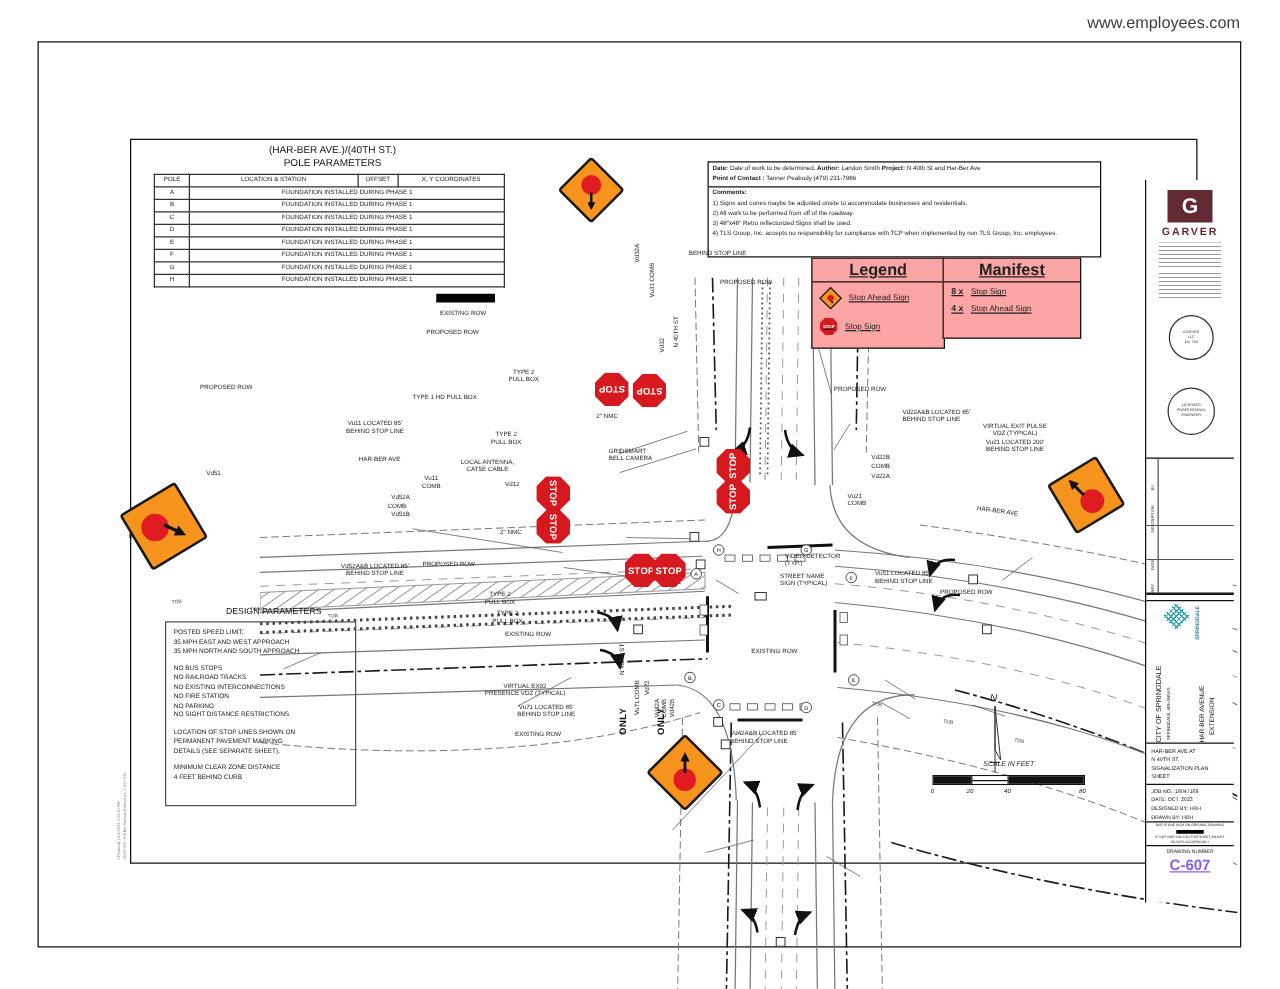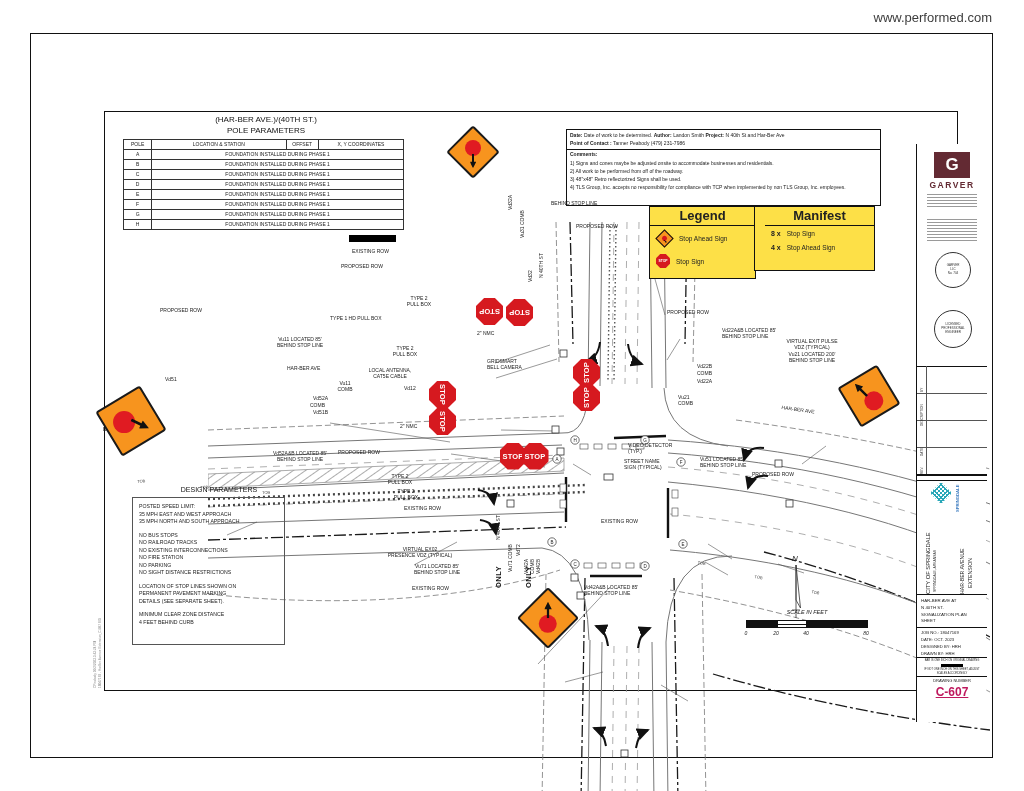--- a/index.html
+++ b/index.html
@@ -18,21 +18,21 @@
   
   #info-box{position:absolute;left:565px;top:128px;width:313px;height:75px;border:1px solid #111;display:flex;background:#fff;}
   #tls-cell{width:44px;border-right:1px solid #111;display:flex;align-items:center;justify-content:center;}
   #tls-circle{width:34px;height:34px;border:2.5px solid #111;border-radius:50%;display:flex;align-items:center;justify-content:center;font-weight:bold;font-style:italic;font-size:13px;letter-spacing:-0.5px;color:#111;}
   #info-right{flex:1;font-size:5px;line-height:1.5;}
   #info-top{border-bottom:1px solid #111;padding:2px 3px;}
   #info-comments{padding:1px 3px;}
   .ib-b{font-weight:bold;}
   .comment-line{line-height:1.6;}
   
-  .lm-box{position:absolute;border:1px solid #111;background:#fde047;}
+  .lm-box{position:absolute;border:1px solid #111;background:#fca5a5;text-decoration:underline;}
   #legend-box{left:648px;top:205px;width:105px;height:71px;}
   #manifest-box{left:753px;top:205px;width:109px;height:63px;}
   .lm-head{font-size:13px;font-weight:bold;text-align:center;border-bottom:1px solid #111;padding:1px 0 2px;}
   .lm-row{display:flex;align-items:center;gap:6px;padding:4px 6px 3px;font-size:6.5px;}
   .lm-qty{font-weight:bold;font-size:7px;}
   .mini-stop{width:14px;height:14px;background:#d6191f;clip-path:polygon(30% 0,70% 0,100% 30%,100% 70%,70% 100%,30% 100%,0 70%,0 30%);color:#fff;font-size:3.4px;font-weight:bold;display:flex;align-items:center;justify-content:center;flex:0 0 auto;}
   .mini-ahead{width:11px;height:11px;background:#f7941e;border:1px solid #111;transform:rotate(45deg);position:relative;flex:0 0 auto;margin:2px;}
   .mini-ahead .dot{position:absolute;left:50%;top:50%;width:5px;height:5px;background:#d6191f;border-radius:50%;transform:translate(-62%,-62%);}
   .mini-ahead .arr{position:absolute;left:55%;top:52%;width:4px;height:2.4px;background:#111;clip-path:polygon(0 35%,55% 35%,55% 0,100% 50%,55% 100%,55% 65%,0 65%);}
   
@@ -78,28 +78,28 @@
   .vtext{position:absolute;transform:rotate(-90deg);transform-origin:0 0;white-space:nowrap;color:#222;}
   #city1{left:8px;top:450px;font-size:5.8px;}
   #city2{left:16px;top:448px;font-size:3.4px;}
   #proj1{left:42px;top:450px;font-size:5.2px;}
   #proj2{left:50px;top:444px;font-size:5.2px;}
   #sheet-title{position:absolute;left:4px;top:454px;width:64px;font-size:4.4px;line-height:1.55;color:#222;}
   #job-info{position:absolute;left:4px;top:486px;width:64px;font-size:4.2px;line-height:1.65;color:#222;}
   #bar-note{position:absolute;left:2px;top:515px;width:66px;text-align:center;font-size:2.7px;line-height:1.4;color:#222;}
   #bar-note .blackbar{width:22px;height:2.5px;background:#000;margin:1.5px auto;}
   #dwg-label{position:absolute;left:0;top:534px;width:70px;text-align:center;font-size:4px;color:#222;}
-  #dwg-num{position:absolute;left:0;top:541px;width:70px;text-align:center;font-size:12px;font-weight:bold;color:#be185d;text-decoration:underline;}
+  #dwg-num{position:absolute;left:0;top:541px;width:70px;text-align:center;font-size:12px;font-weight:bold;color:#8b5cf6;text-decoration:underline;}
   
   .stamp{position:absolute;font-size:3.2px;color:#888;transform:rotate(-90deg);transform-origin:0 0;white-space:nowrap;}
 </style>
 </head>
 <body>
 
-<a id="watermark" href="#">www.performed.com</a>
+<a id="watermark" href="#">www.employees.com</a>
 
 <div id="sheet">
   <div id="frame">
 
     <svg id="road-svg" width="782" height="578" viewBox="0 0 782 578">
       <defs>
         <marker id="ah" markerWidth="7" markerHeight="7" refX="5.5" refY="3" orient="auto">
           <path d="M0,0 L6.5,3 L0,6 Z" fill="#111"></path>
         </marker>
         <pattern id="hatch" width="7" height="7" patternUnits="userSpaceOnUse" patternTransform="rotate(55)">
@@ -352,21 +352,21 @@
           <span class="arr"></span>
         </span>
       <span>Stop Ahead Sign</span>
     </div>
     <div class="lm-row">
       <span class="mini-stop">STOP</span>
       <span>Stop Sign</span>
     </div>
   </div>
 
-  <div id="manifest-box" class="lm-box" style="left:723px;top:172px;padding-left:10px;">
+  <div id="manifest-box" class="lm-box" style="left:723px;top:172px;">
     <div class="lm-head">Manifest</div>
     <div class="lm-row">
       <span class="lm-qty">8 x</span>
       <span>Stop Sign</span>
     </div>
     <div class="lm-row">
       <span class="lm-qty">4 x</span>
       <span>Stop Ahead Sign</span>
     </div>
   </div>

